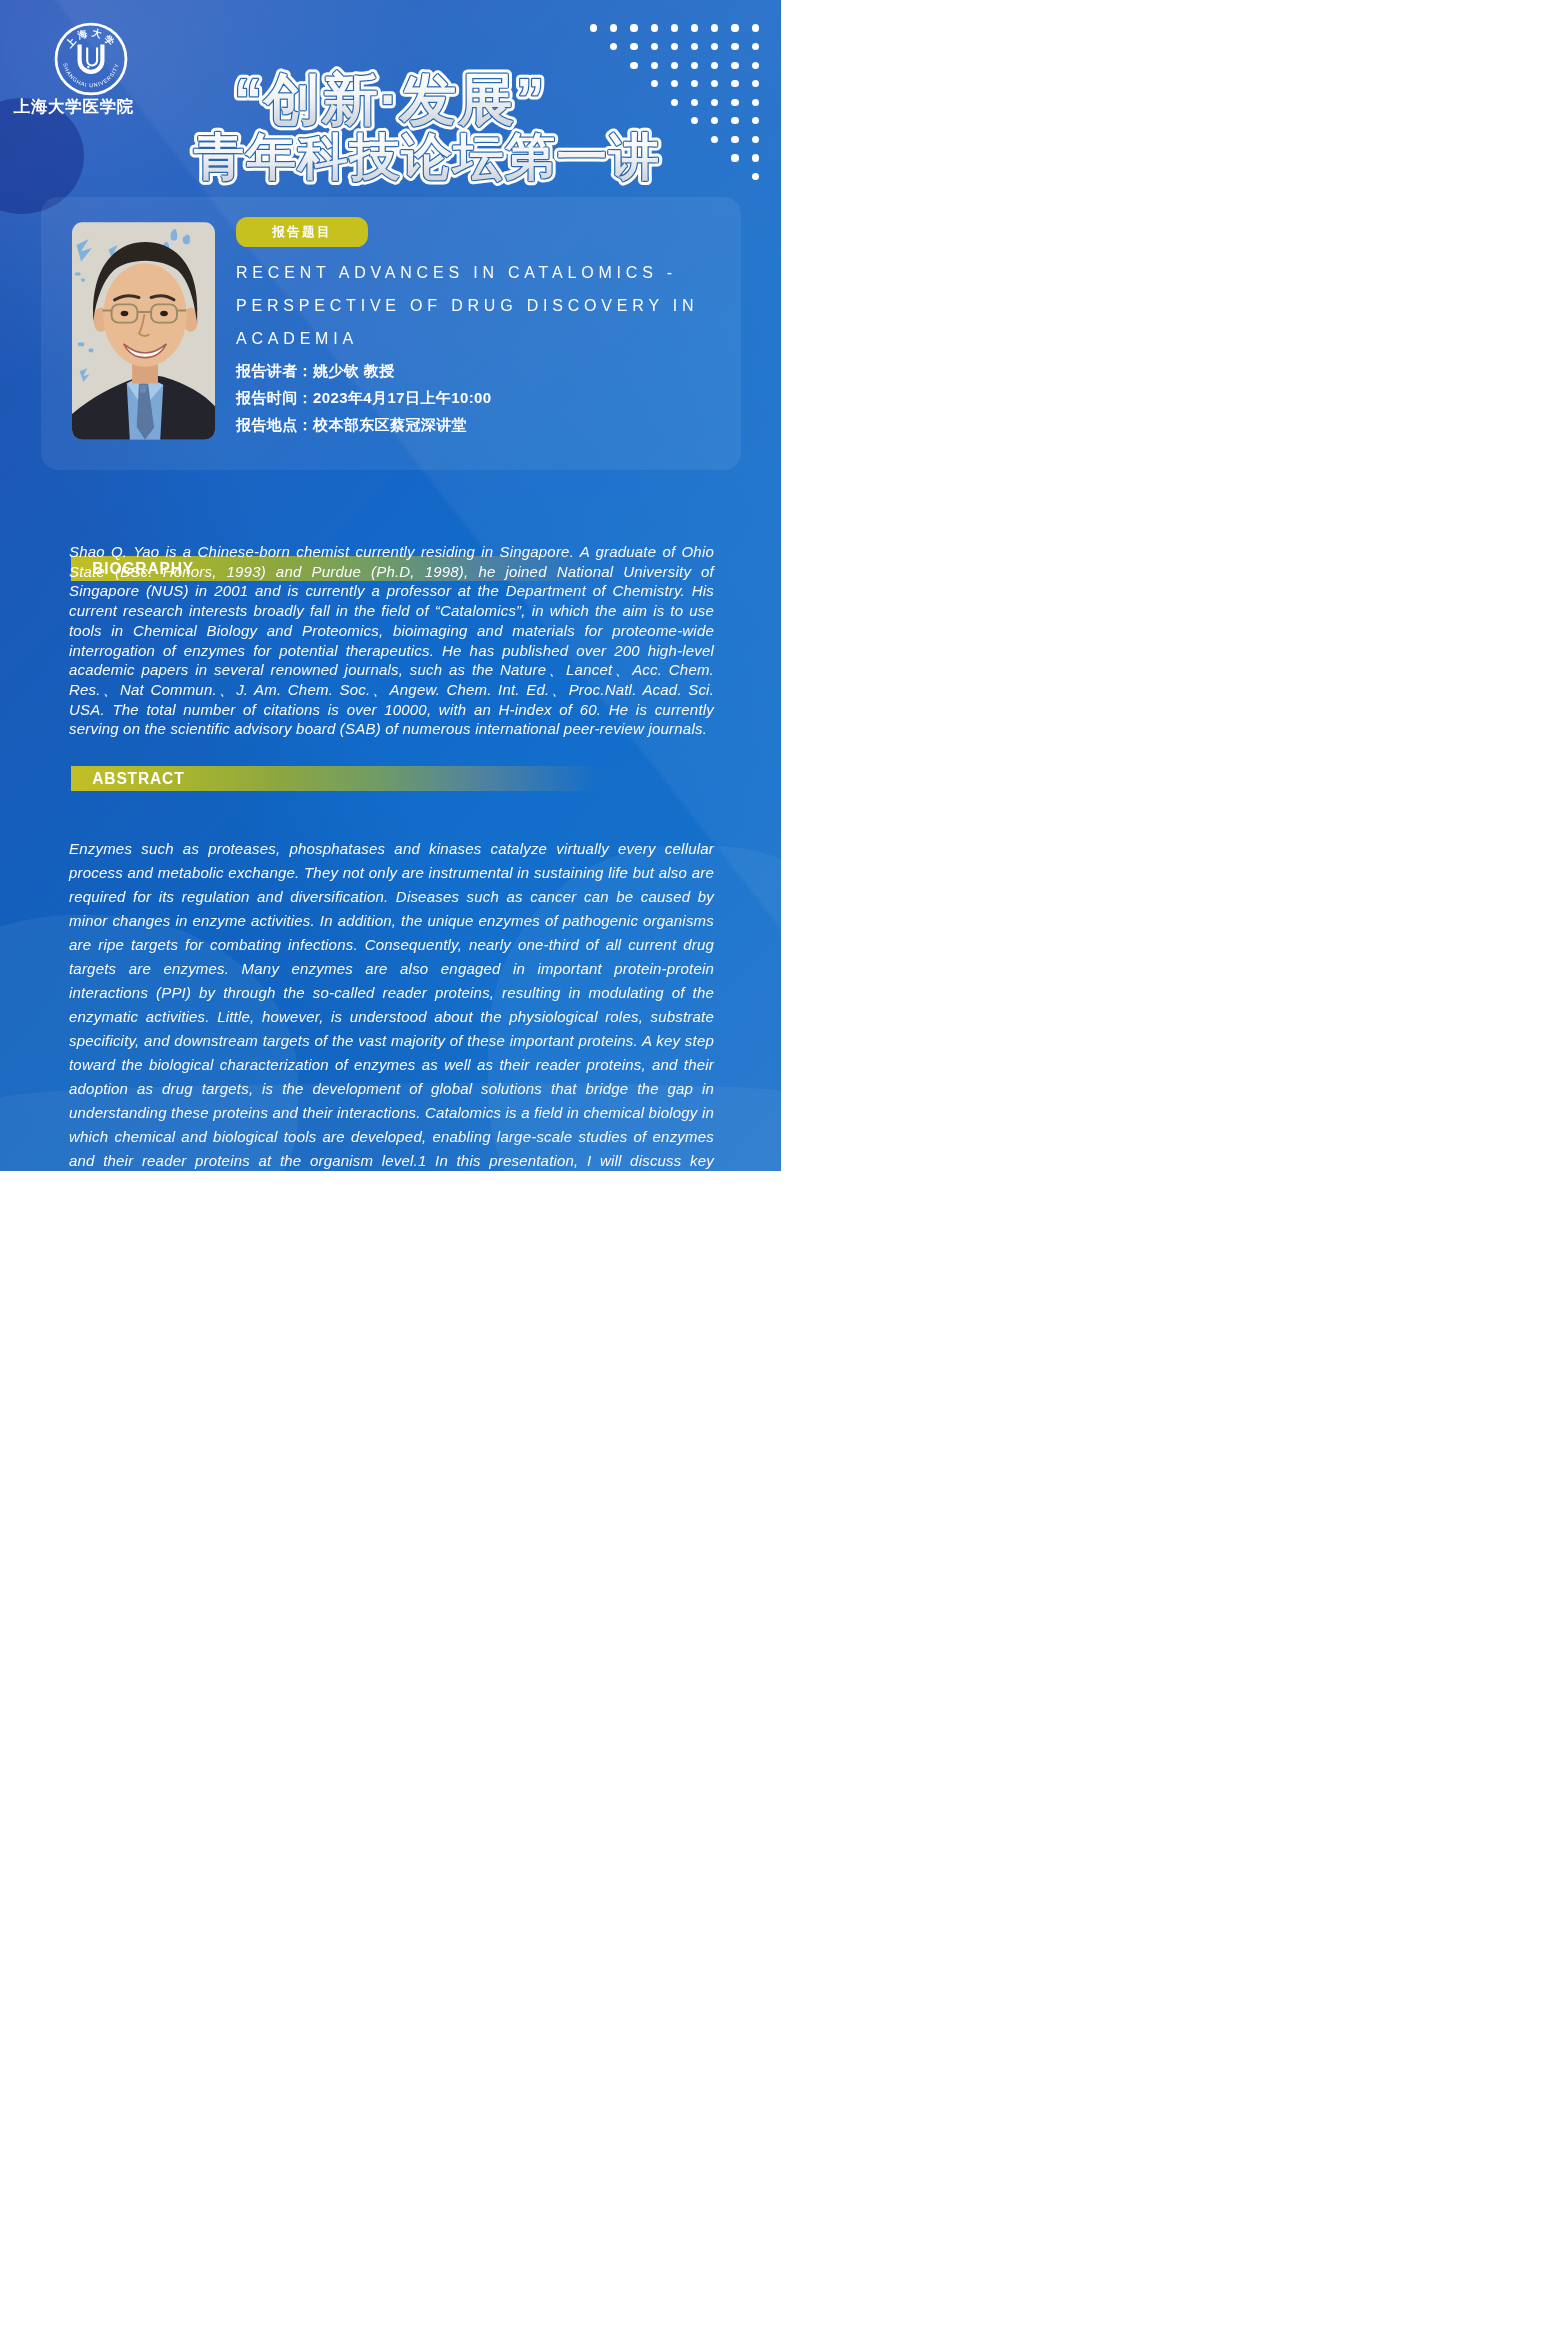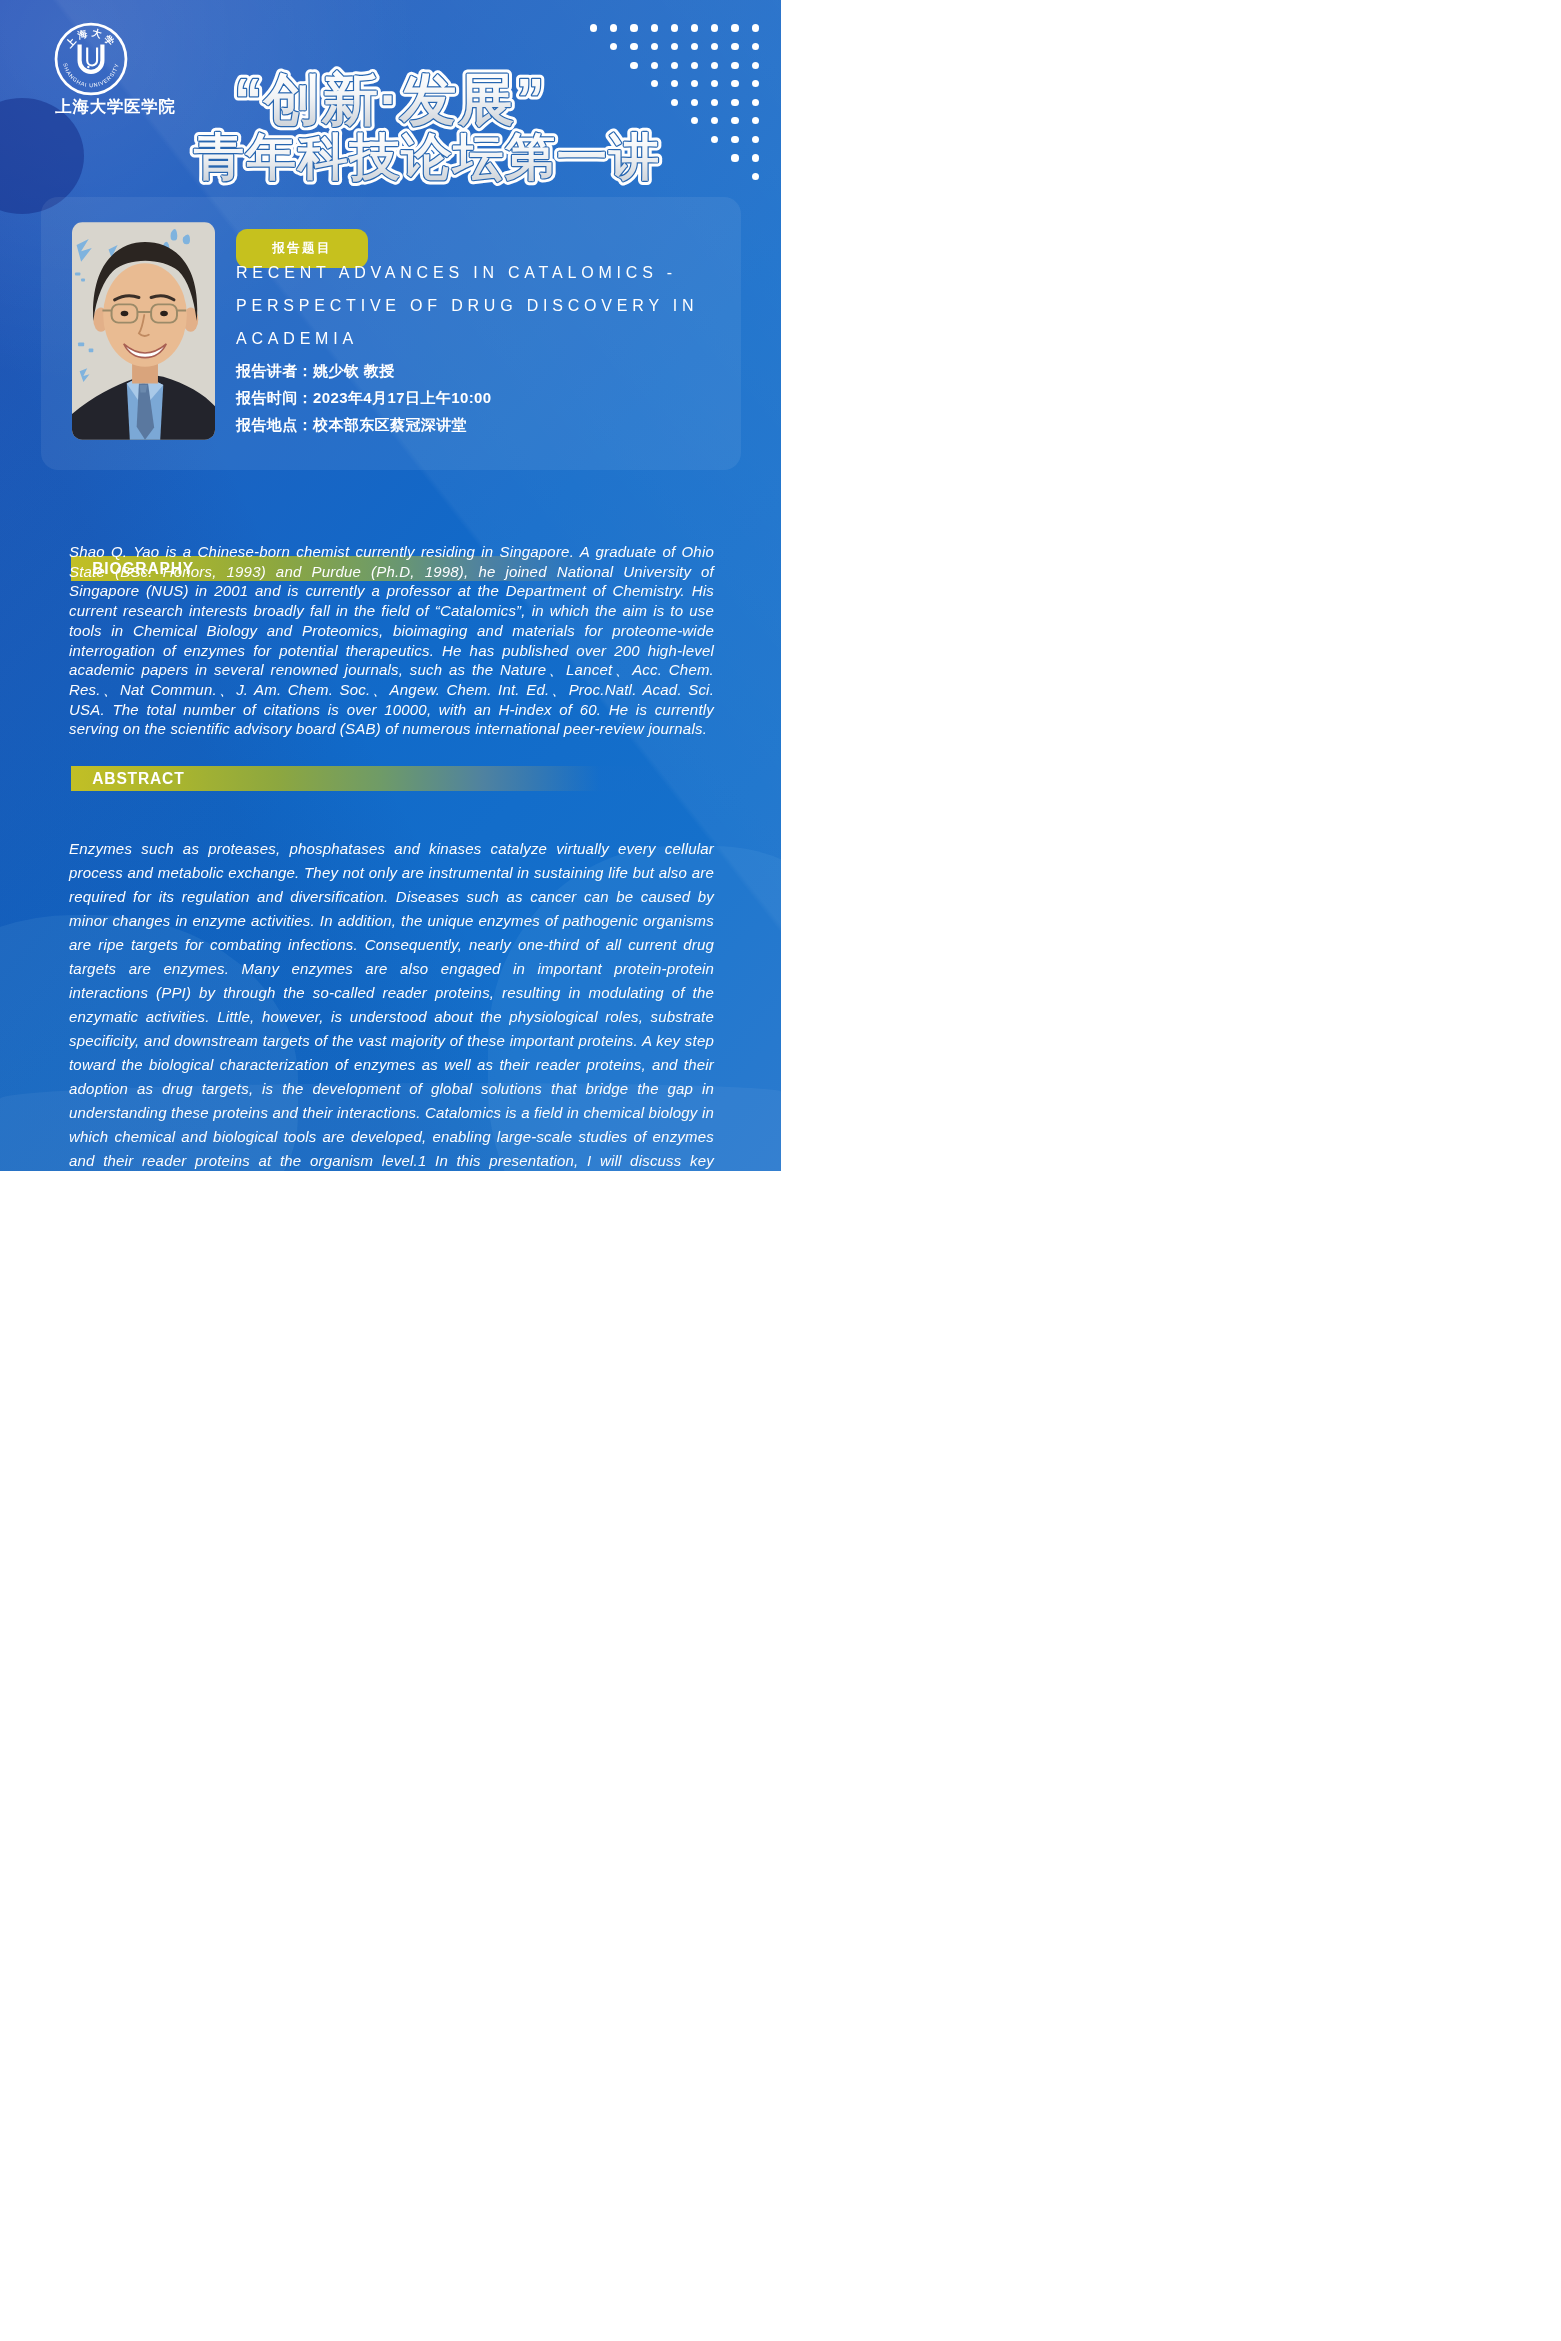--- a/index.html
+++ b/index.html
@@ -17,32 +17,32 @@
   .dark-circle{left:-40px;top:98px;width:124px;height:116px;border-radius:50%;
       background:rgba(22,48,138,0.55);}
   .blob-left{left:-114px;top:915px;width:412px;height:335px;border-radius:48% 52% 42% 58%;
       background:rgba(140,195,240,0.10);}
   .blob-right{left:488px;top:846px;width:412px;height:442px;border-radius:45%;
       background:rgba(140,195,240,0.09);}
   .bottom-strip{left:0;top:1083px;width:781px;height:88px;background:rgba(255,255,255,0.05);
       border-radius:60% 40% 0 0/18% 10% 0 0;}
   
   .logo-svg{position:absolute;left:53px;top:20.6px;width:76px;height:76px;}
-  .org-name{position:absolute;left:13.7px;top:96px;width:162px;text-align:right;color:#fff;
+  .org-name{position:absolute;left:13.7px;top:96px;width:162px;text-align:left;color:#fff;
       font-size:16.4px;font-weight:700;letter-spacing:0.8px;}
   .title-svg{position:absolute;left:164px;top:40px;width:534px;height:149px;}
   .dots{position:absolute;left:590px;top:24.4px;display:grid;
       grid-template-columns:repeat(9,7.2px);grid-auto-rows:7.2px;column-gap:13px;row-gap:11.4px;}
   .dot{width:7.2px;height:7.2px;border-radius:50%;background:#fff;}
   .dot.off{visibility:hidden;}
   
   .panel{position:absolute;left:41px;top:197px;width:700px;height:273px;border-radius:17px;
       background:rgba(255,255,255,0.07);}
   .photo{position:absolute;left:72px;top:222px;width:143px;height:218px;border-radius:10.7px;overflow:hidden;}
-  .badge{position:absolute;left:236px;top:229px;width:132px;height:39px;border-radius:11.4px;
+  .badge{position:absolute;left:236px;top:217px;width:132px;height:30px;border-radius:11.4px;
       background:#c6c11e;display:flex;align-items:center;justify-content:center;
       color:#fff;font-size:12.6px;font-weight:700;letter-spacing:2.3px;}
   .talk-title{position:absolute;left:236px;top:256px;width:488px;color:#fff;
       font-size:16px;font-weight:400;letter-spacing:0.30em;line-height:33px;}
   .talk-info{position:absolute;left:236px;top:357px;color:#fff;font-size:15px;font-weight:700;
       line-height:27px;letter-spacing:0.4px;}
   
   .section-bar{position:absolute;left:71px;width:644px;height:25px;display:flex;align-items:center;
       padding-left:21.3px;box-sizing:border-box;color:#fff;font-size:15.6px;font-weight:700;letter-spacing:0.8px;
       background:linear-gradient(90deg,#c2bf25 0%,#aab52e 16%,#8da73f 32%,#6f9b67 48%,#4f82a0 64%,rgba(30,110,200,0.12) 82%,rgba(30,110,200,0) 95%);}

